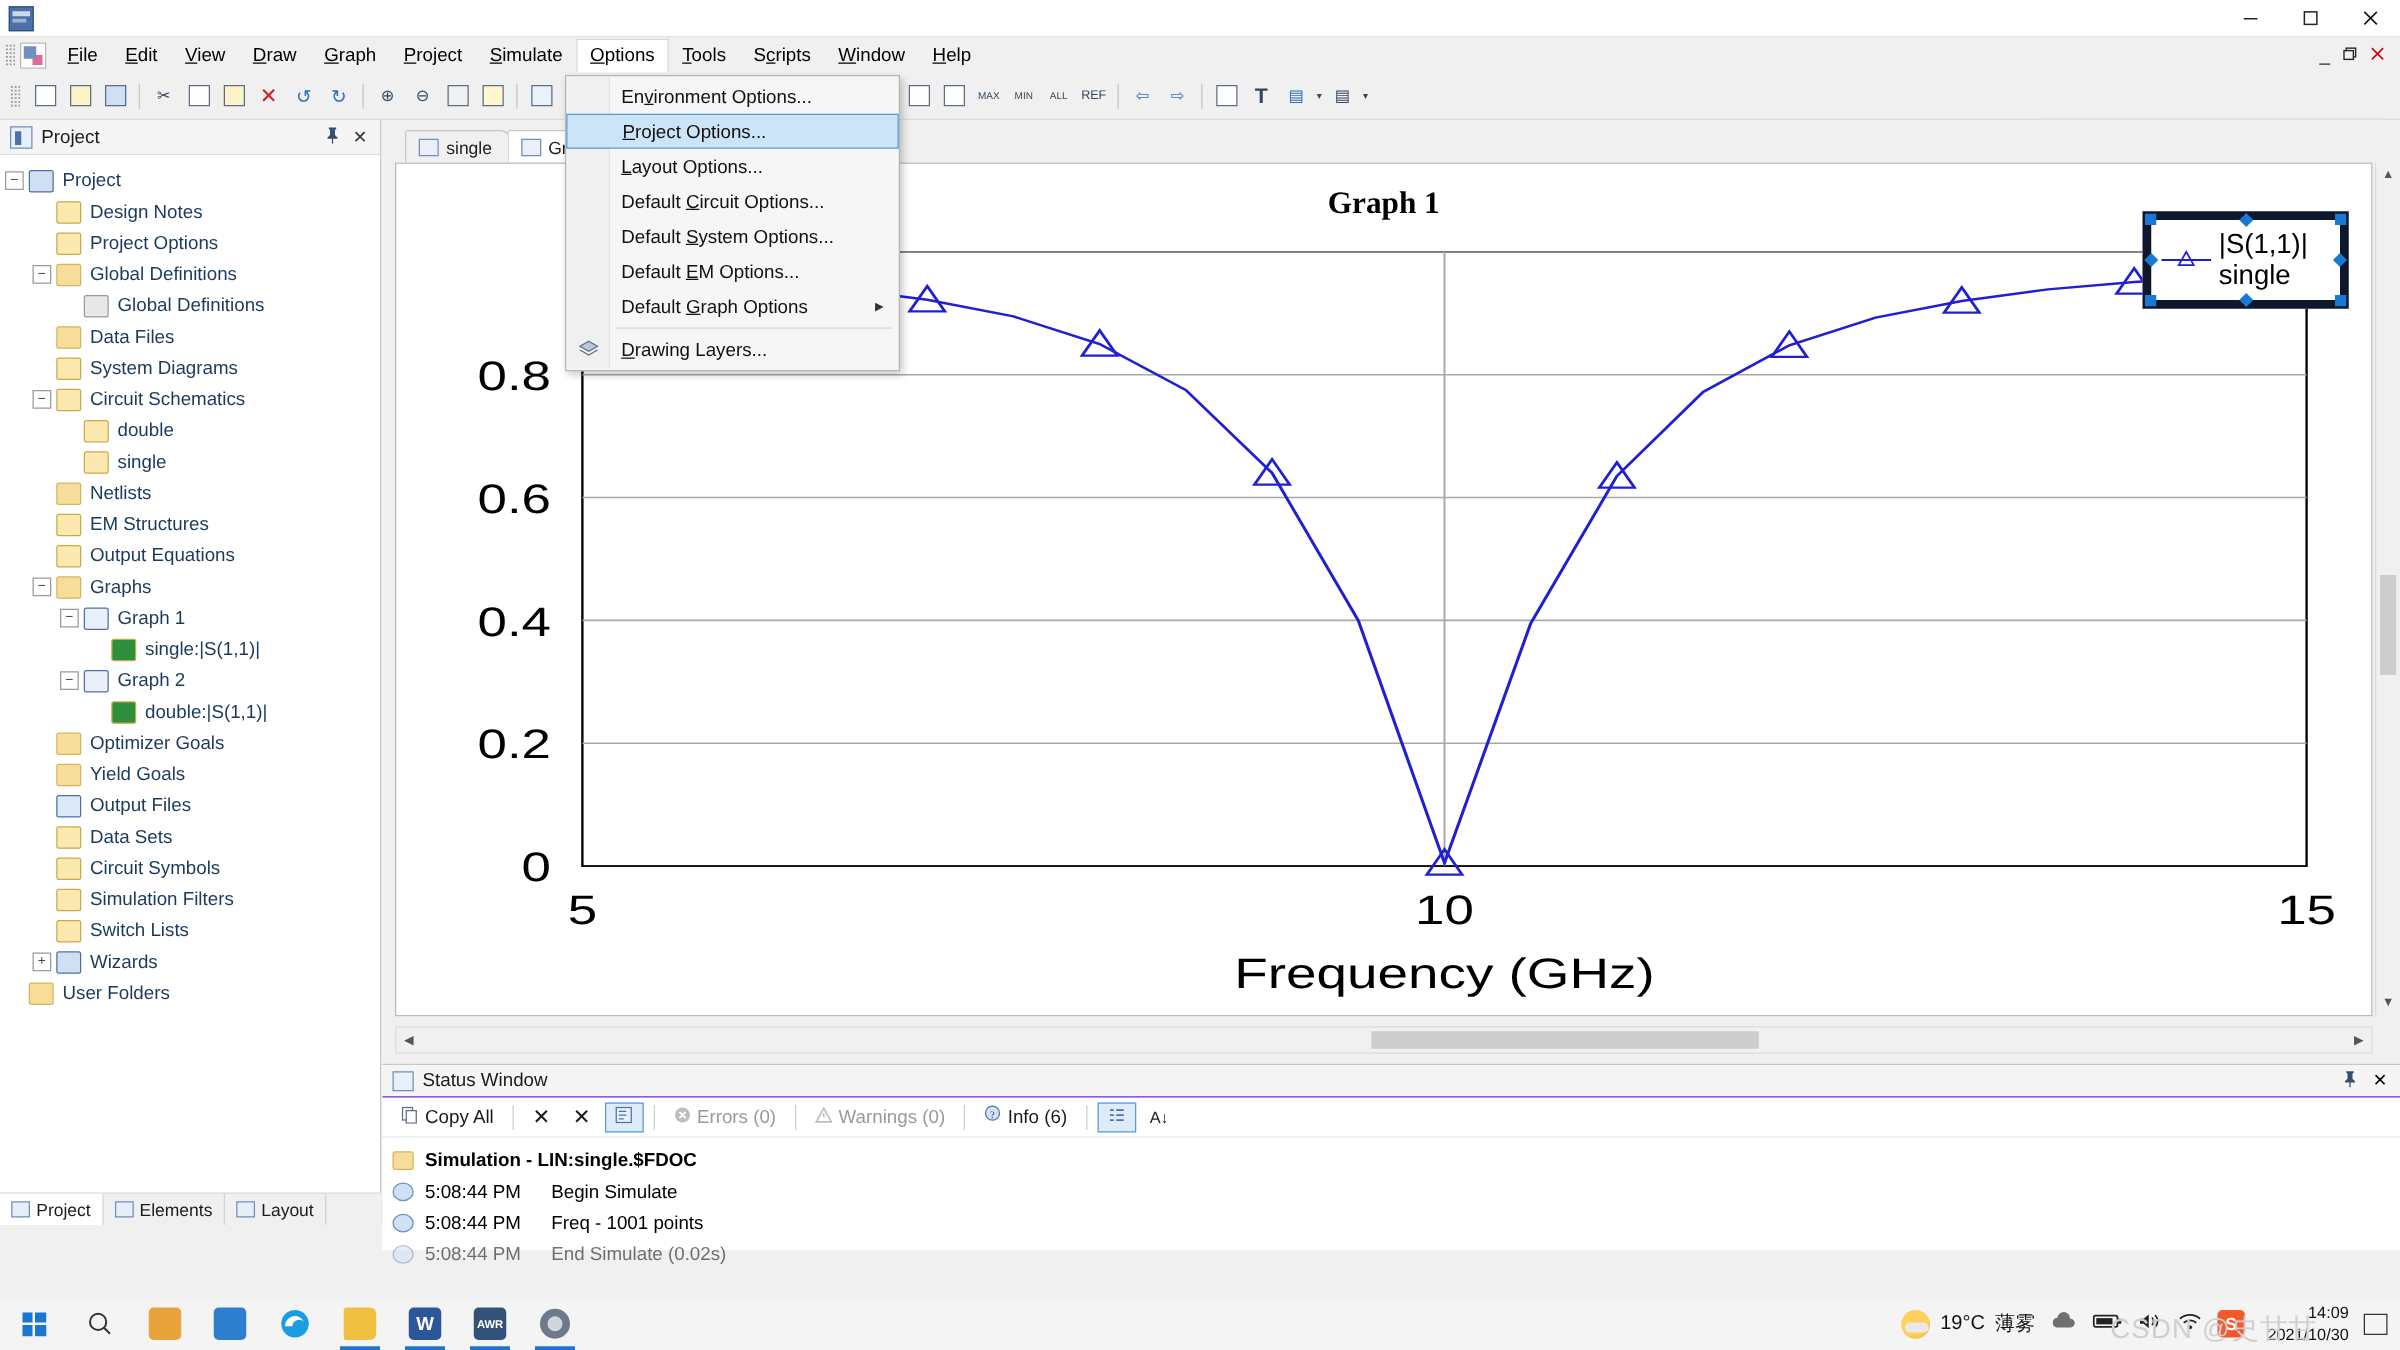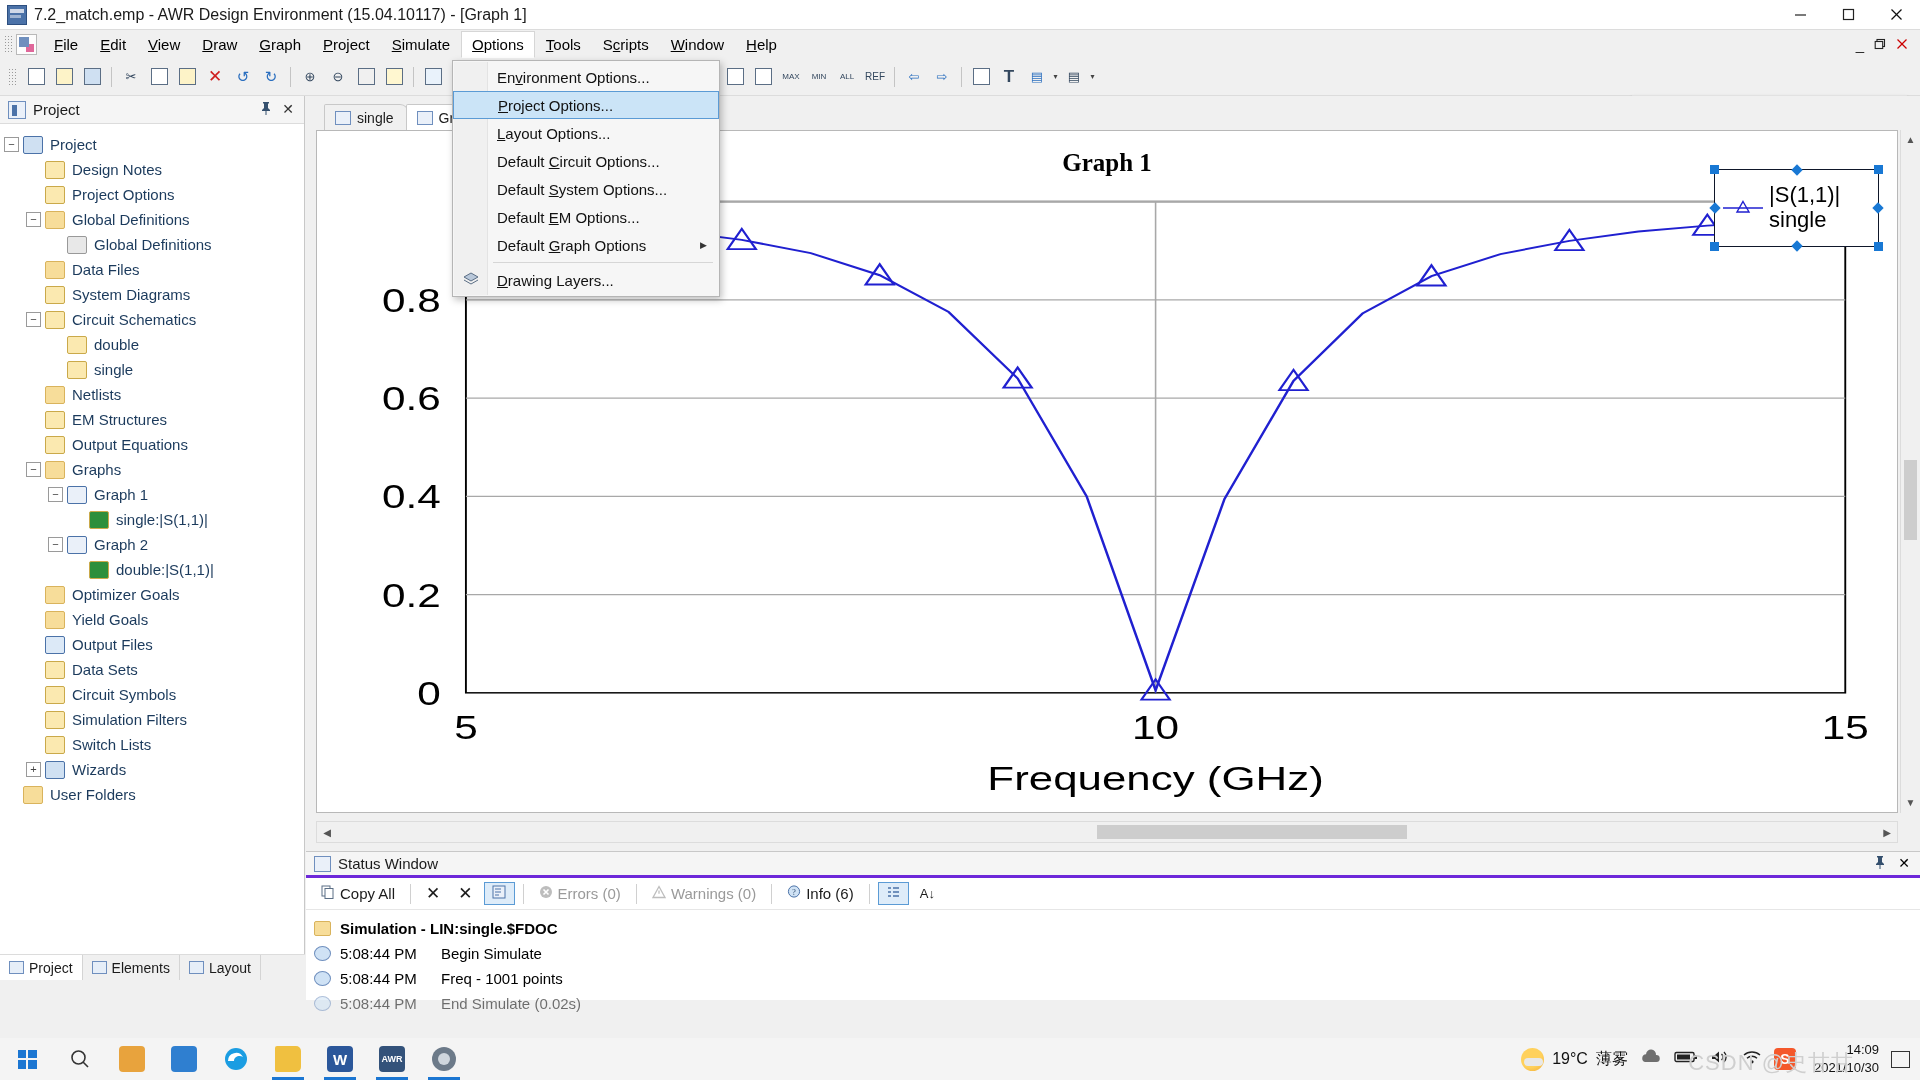--- a/index.html
+++ b/index.html
@@ -104,40 +104,40 @@
   .dtab.active { background:#fff; }
   .dtab .ic { width:16px;height:14px;border:1px solid #6f8fbe;background:#eaf0f9; }
 
   .graphwrap { position:absolute; left:10px; top:34px; right:22px; bottom:38px;
     background:#fff; border:1px solid #b8b8b8; }
   .graph-inner { position:absolute; inset:0; }
   .graph-title { position:absolute; top:18px; left:0; right:0; text-align:center;
     font-family:"Liberation Serif", serif; font-weight:bold; font-size:25px; color:#000; }
 
   .legendbox { position:absolute; right:18px; top:38px; width:165px; height:78px;
-    background:#fff; border:1px solid #0f172a; display:flex; align-items:center; gap:6px;
+    background:#fff; border:7px solid #0f172a; display:flex; align-items:center; gap:6px;
     padding-left:8px; }
   .legend-txt { font-family:"Liberation Sans", sans-serif; font-size:22px; line-height:1.12; color:#000; }
   .handle { position:absolute; width:9px; height:9px; background:#1878d4; }
   .handle.d { background:#1878d4; transform:rotate(45deg); width:8px;height:8px; }
 
   
   .hscroll { position:absolute; left:10px; right:22px; bottom:8px; height:22px;
     background:#f0f0f0; border:1px solid #dcdcdc; display:flex; align-items:center; }
   .hs-arrow { width:20px; text-align:center; font-size:10px; color:#555; }
   .hs-thumb { position:absolute; left:780px; width:310px; top:3px; bottom:3px; background:#cdcdcd; }
   .vscroll { position:absolute; right:0; top:34px; bottom:38px; width:20px;
     background:#f0f0f0; border-left:1px solid #dcdcdc; }
   .vs-arrow { height:20px; text-align:center; font-size:10px; color:#555; line-height:20px; }
   .vs-thumb { position:absolute; left:3px; right:3px; top:330px; height:80px; background:#cdcdcd; }
 
   
   .statuswin { position:absolute; left:306px; top:851px; right:0; height:149px; background:#fff;
     border-top:1px solid #c8c8c8; }
-  .sw-title { height:26px; background:#f5f5f5; border-bottom:3px solid #6d28d9;
+  .sw-title { height:26px; background:#f5f5f5; border-bottom:1px solid #6d28d9;
     display:flex; align-items:center; padding-left:8px; }
   .sw-title .ic { width:17px;height:16px;border:1px solid #6f8fbe;background:#eaf0f9;margin-right:7px; }
   .sw-title-text { font-size:15px; color:#1b1b1b; }
   .sw-title-tools { margin-left:auto; display:flex; gap:12px; padding-right:10px; font-size:14px; }
   .sw-toolbar { height:32px; display:flex; align-items:center; gap:4px; padding-left:8px;
     border-bottom:1px solid #e6e6e6; }
   .sw-btn { display:flex; align-items:center; gap:5px; padding:2px 7px; font-size:15px; color:#1b1b1b; }
   .sw-btn.dim { color:#9a9a9a; }
   .sw-btn.act { border:1px solid #5b9bd5; background:#deecf9; }
   .sw-sep { width:1px; height:20px; background:#d0d0d0; margin:0 4px; }
@@ -191,21 +191,20 @@
   .dd-sep { height:1px; background:#d6d6d6; margin:3px 6px 3px 40px; }
   .dd-ic { position:absolute; left:9px; width:18px; height:16px; }
 </style>
 </head>
 <body>
 
 <div id="app">
 
   <div class="titlebar">
     <div class="tb-icon"></div>
-    <div class="tb-title">7.2_match.emp - AWR Design Environment (15.04.10117) - [Graph 1]</div>
     <div class="tb-buttons">
       <div class="tb-btn">
         <svg width="13" height="13" viewBox="0 0 13 13">
             <line x1="1" y1="7" x2="12" y2="7" stroke="#222" stroke-width="1.2"></line>
           </svg>
       </div>
       <div class="tb-btn">
         <svg width="13" height="13" viewBox="0 0 13 13">
             <rect x="1.5" y="1.5" width="10" height="10" fill="none" stroke="#222" stroke-width="1.2"></rect>
           </svg>

